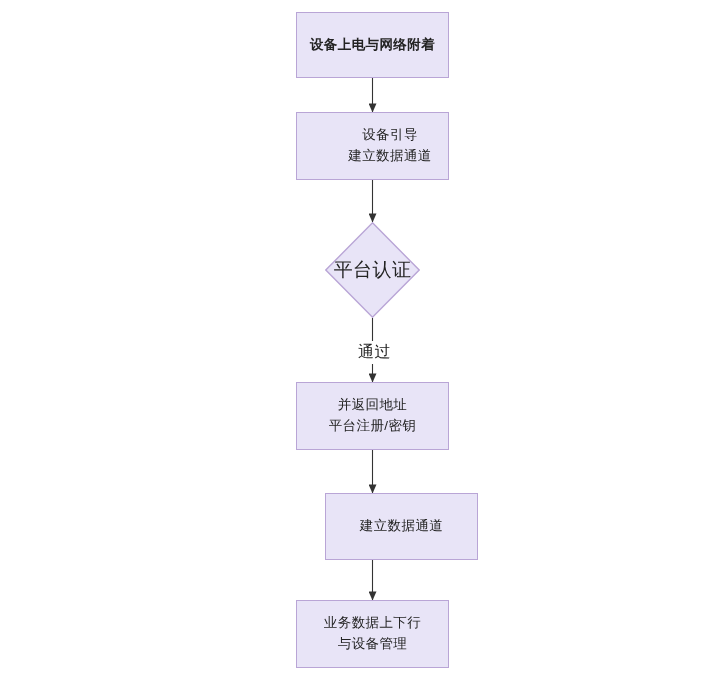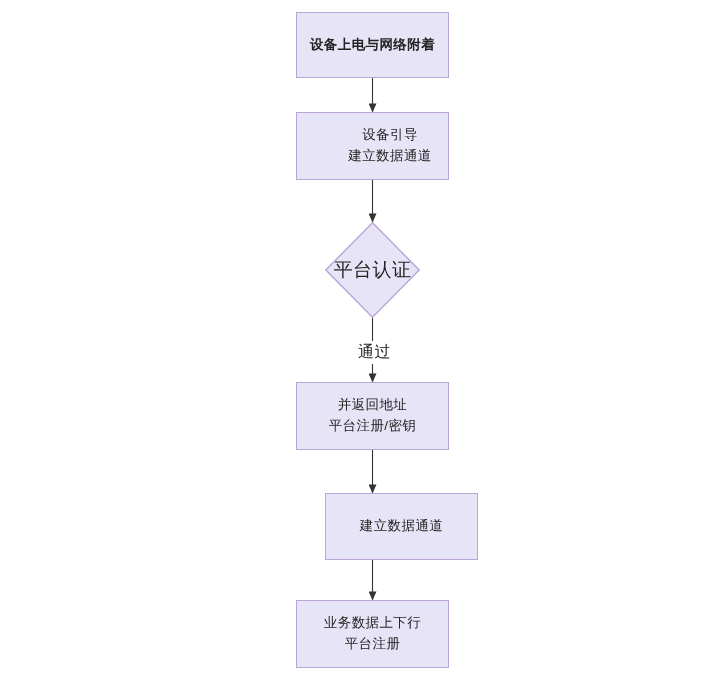--- a/index.html
+++ b/index.html
@@ -124,16 +124,16 @@
     <span class="line">并返回地址</span>
     <span class="line">平台注册/密钥</span>
   </div>
 
   <div class="node box" style="left:296px; top:493px; width:153px; height:67px;margin-left:29px;">
     <span class="line">建立数据通道</span>
   </div>
 
   <div class="node box" style="left:296px; top:600px; width:153px; height:68px;">
     <span class="line">业务数据上下行</span>
-    <span class="line">平台注册</span>
+    <span class="line">与设备管理</span>
   </div>
 
 </div>
 
 </body></html>

